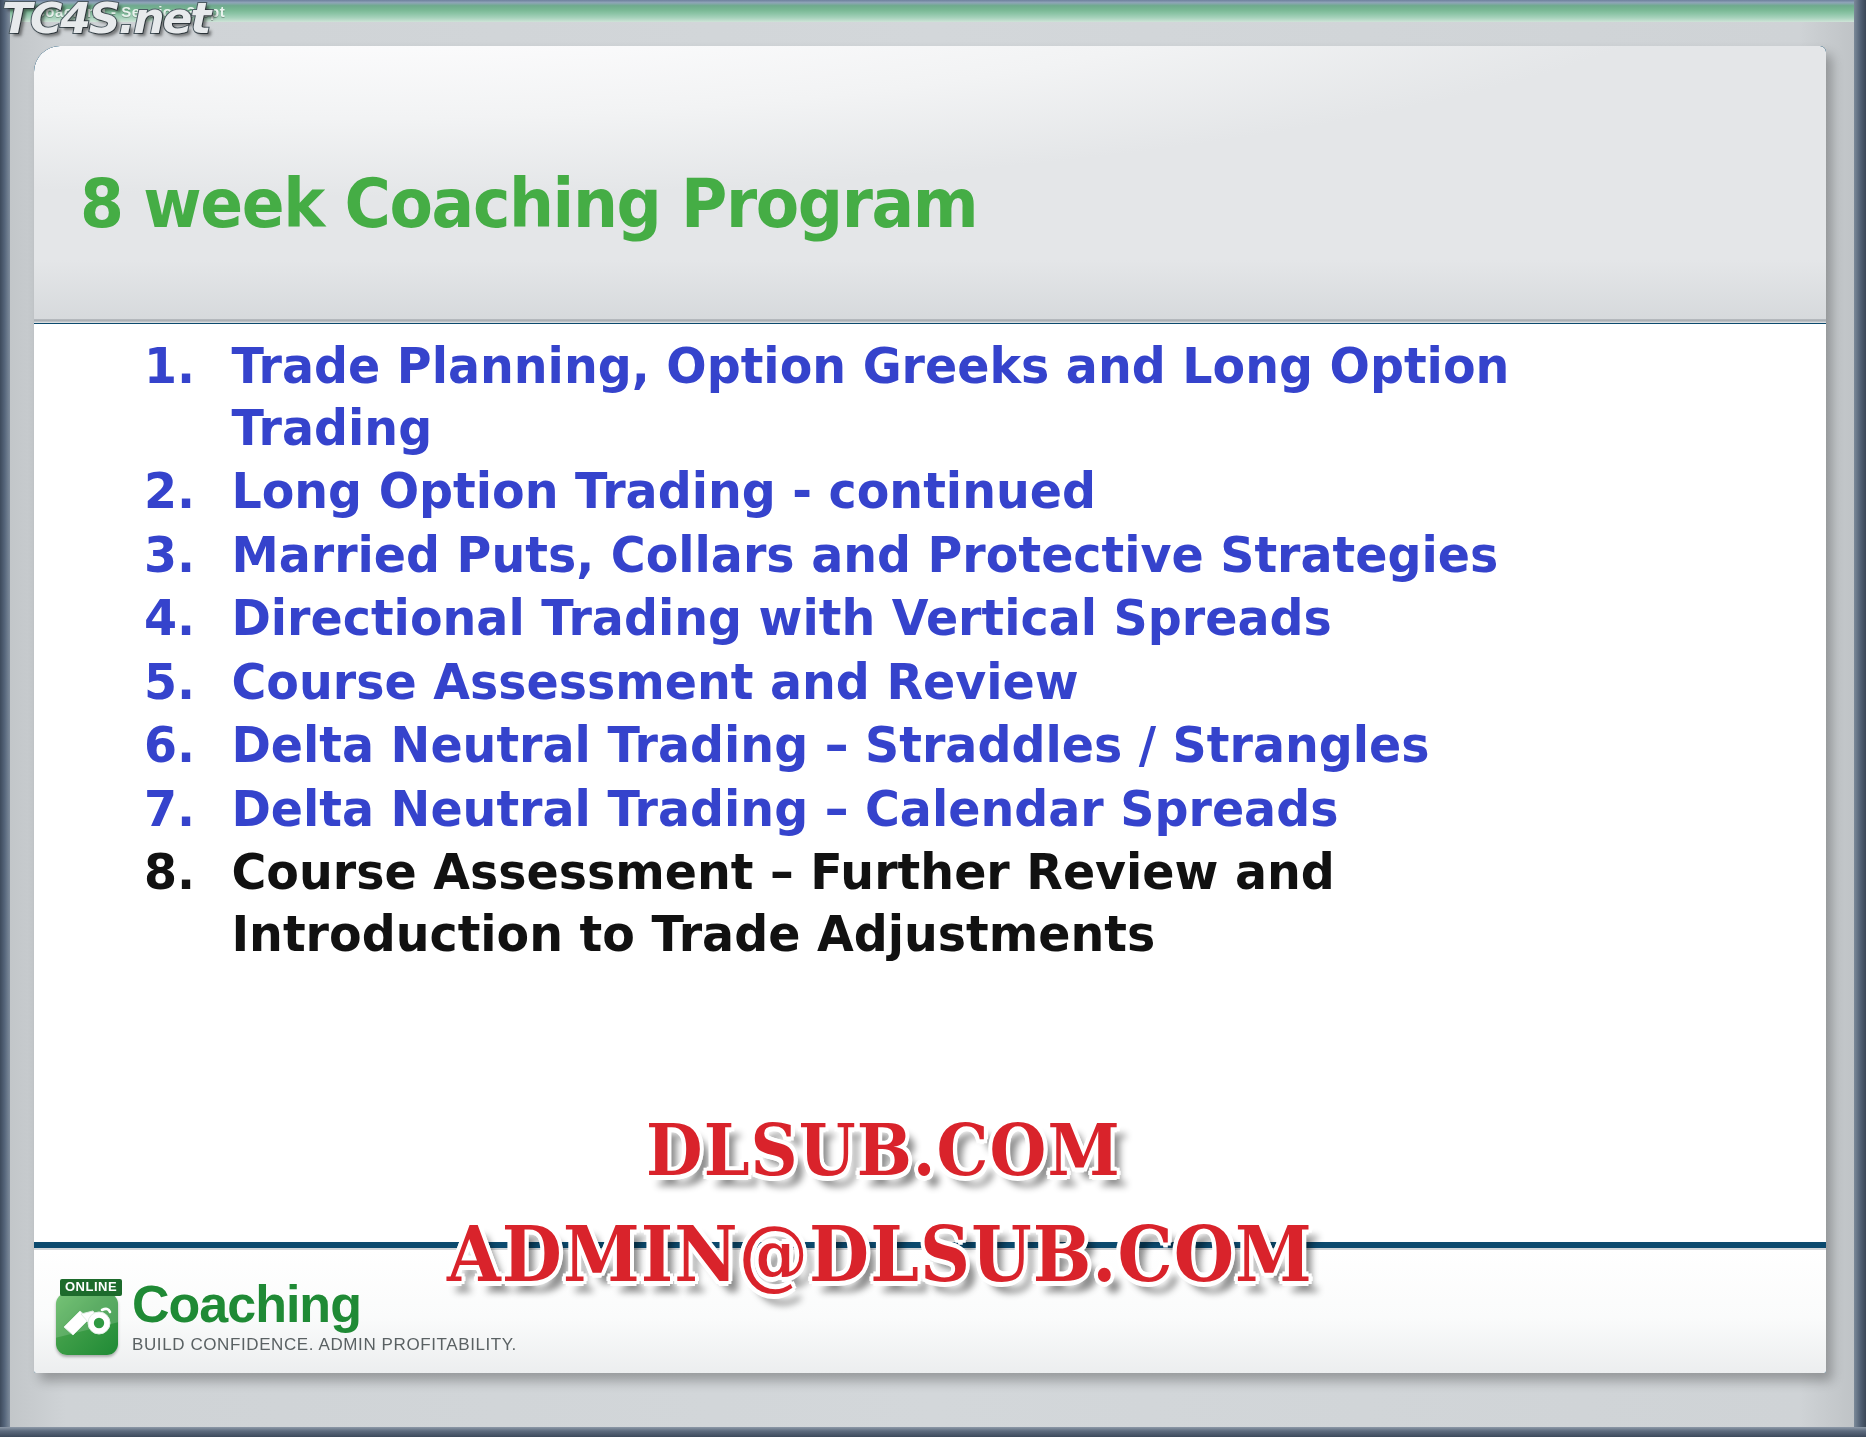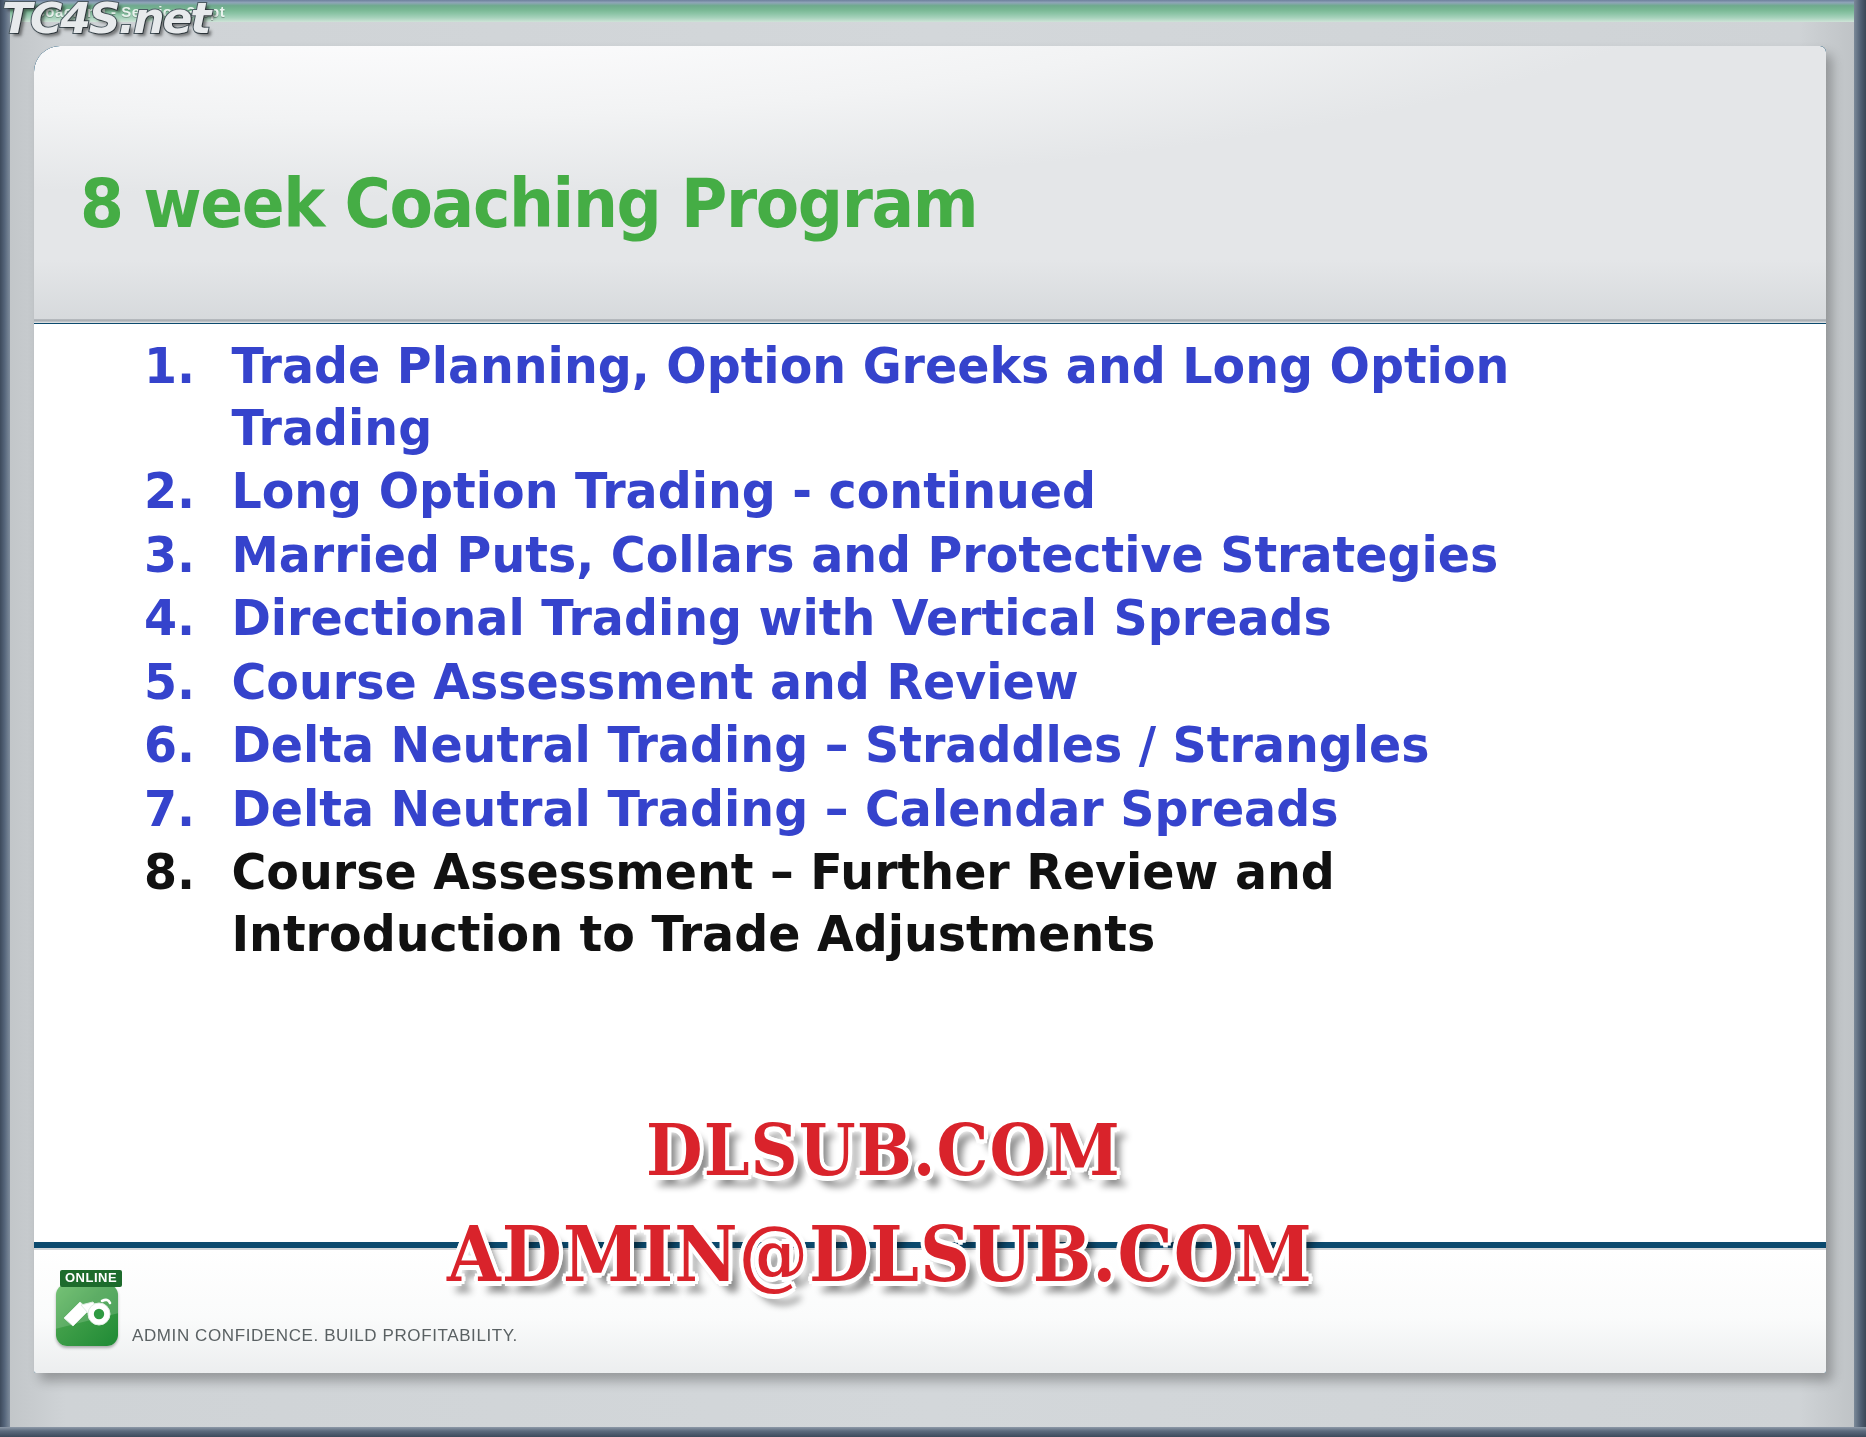--- a/index.html
+++ b/index.html
@@ -392,21 +392,22 @@
                 <path d="M19 9 L31 6 L35 12 L26 17 Z"></path>
               </g>
               <circle cx="37" cy="18" r="11" fill="#ffffff" stroke="#dfeee3" stroke-width="1"></circle>
               <circle cx="37" cy="18" r="5.2" fill="#2f9a42"></circle>
               <path d="M40 5 q6 -3 8 2" fill="none" stroke="#ffffff" stroke-width="2.6" stroke-linecap="round"></path>
             </svg>
           </div>
           <div id="online-badge">ONLINE</div>
         </div>
         <div id="brand-words">
-          <div id="brand-tagline">ADMIN CONFIDENCE. BUILD PROFITABILITY.</div>
+          <div id="brand-name">Coaching</div>
+          <div id="brand-tagline">BUILD CONFIDENCE. ADMIN PROFITABILITY.</div>
         </div>
       </div>
 
     </div>
   </div>
 
   <div class="dlsub" id="dlsub-1">DLSUB.COM</div>
   <div class="dlsub" id="dlsub-2">ADMIN@DLSUB.COM</div>
 
   <div id="tc4s-watermark">TC4S.net</div>

